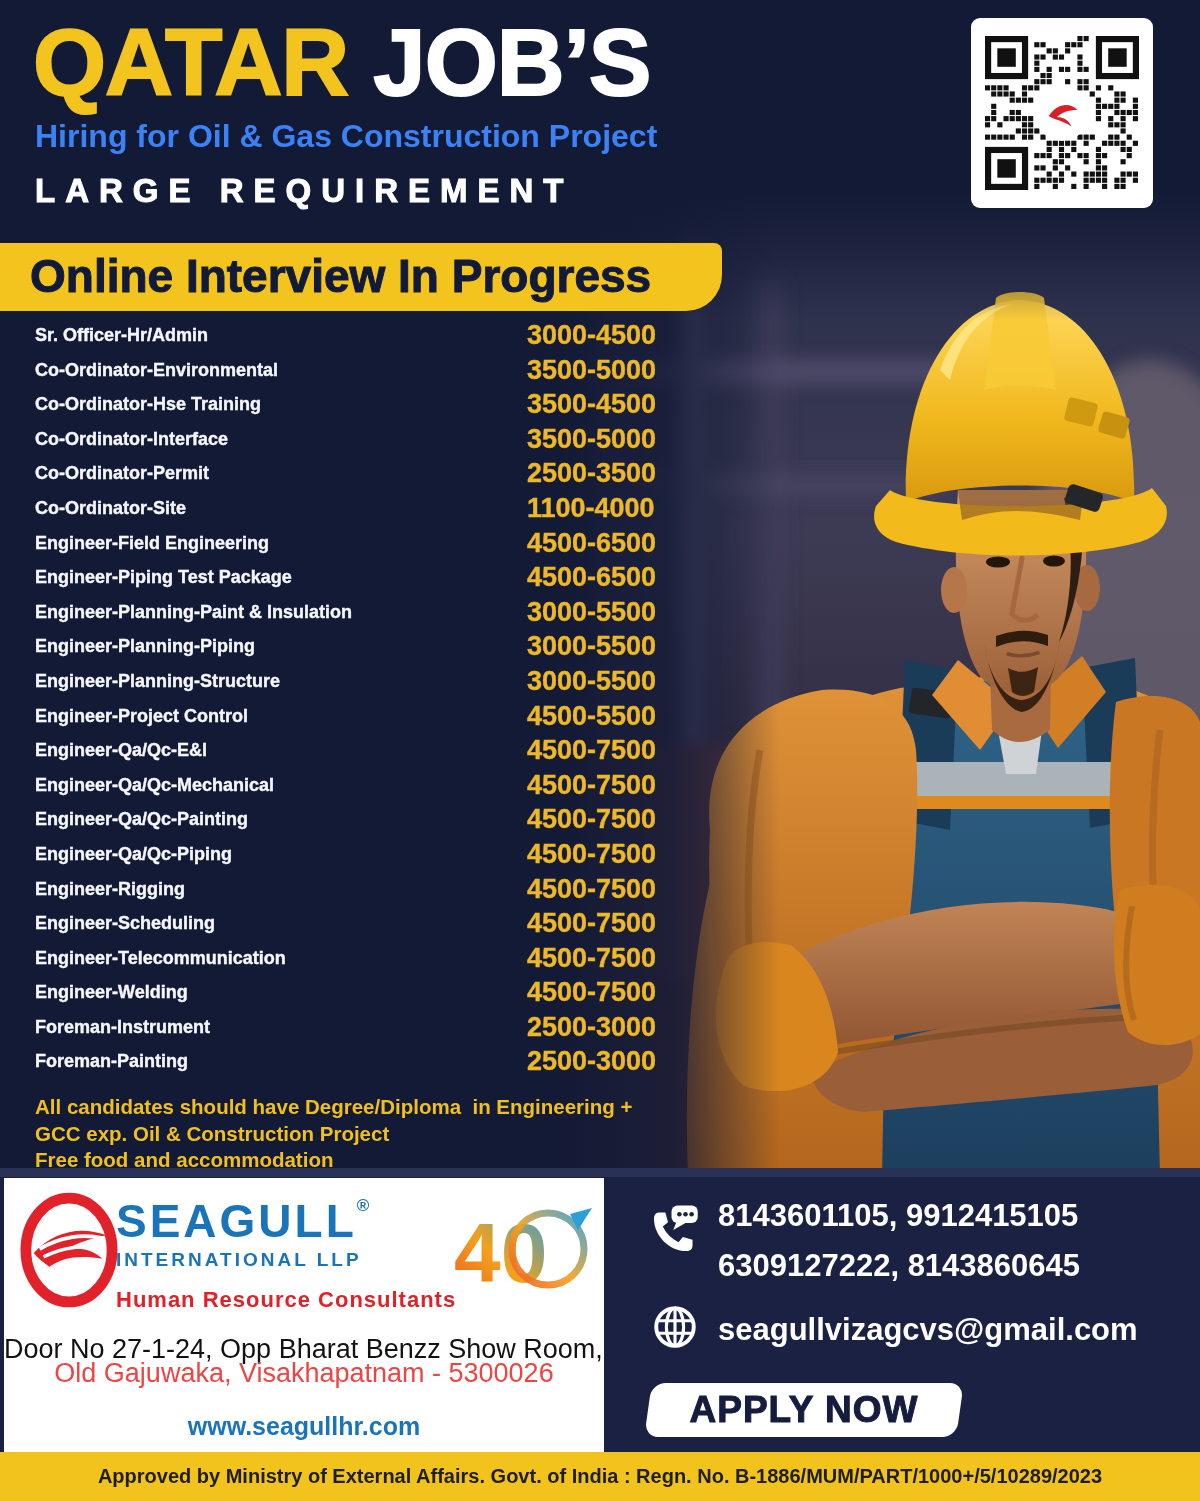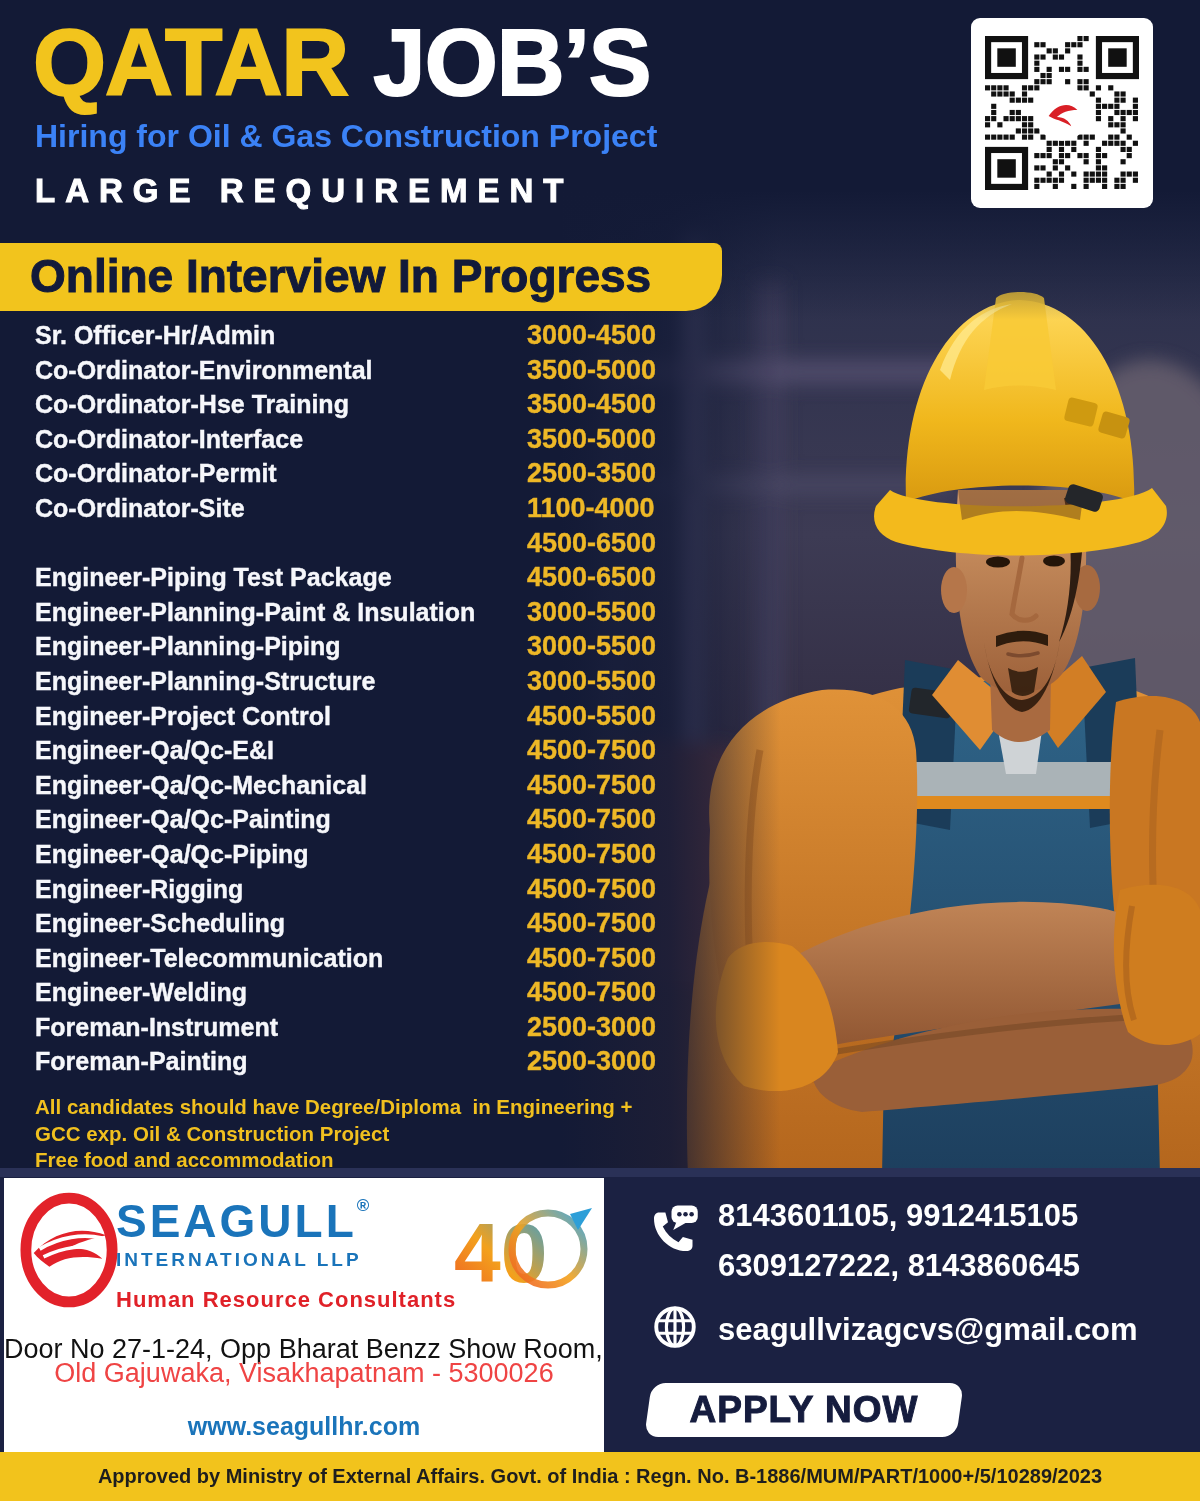--- a/index.html
+++ b/index.html
@@ -23,21 +23,21 @@
   .banner { position:absolute; left:0; top:243px; width:722px; height:68px; z-index:3;
             background:#f2c41d; border-radius:0 8px 36px 0; }
   .banner span { display:block; padding-left:30px; line-height:66px; font-size:46px; font-weight:700;
                  color:#121a3a; -webkit-text-stroke:1px #121a3a; white-space:nowrap; }
   
   .qr { position:absolute; left:971px; top:18px; width:182px; height:190px; background:#fff;
         border-radius:9px; display:flex; align-items:center; justify-content:center; z-index:3; }
   
   .jobs { position:absolute; left:35px; top:318px; width:660px; z-index:3; }
   .job-row { position:relative; height:34.6px; white-space:nowrap; }
-  .job-title { font-size:25px; font-weight:700; color:#f6f7fb; -webkit-text-stroke:.4px #f6f7fb; line-height:34.6px;margin-top:36px; }
+  .job-title { font-size:18px; font-weight:700; color:#f6f7fb; -webkit-text-stroke:.4px #f6f7fb; line-height:34.6px;margin-top:36px; }
   .job-salary { position:absolute; left:492px; top:0; font-size:27px; font-weight:700;
                 color:#eeb827; -webkit-text-stroke:.4px #eeb827; line-height:34.6px; }
   .notes { position:absolute; left:35px; top:1094px; z-index:3; }
   .note-line { font-size:20.5px; font-weight:700; color:#f1c01f; line-height:26.5px; white-space:pre; }
   
   .bottom { position:absolute; left:0; top:1168px; width:1200px; height:284px; background:#1b2142; z-index:4; }
   .bottom::before { content:""; position:absolute; left:0; top:0; width:100%; height:9px; background:#2a3157; }
   .card { position:absolute; left:4px; top:10px; width:600px; height:274px; background:#ffffff; }
   .bird { position:absolute; left:16px; top:14px; width:98px; height:116px; }
   .cname { position:absolute; left:112px; top:16px; width:330px; }
@@ -386,21 +386,21 @@
     <span>Online Interview In Progress</span>
   </div>
 
   <div class="jobs">
       <div class="job-row"><span class="job-title">Sr. Officer-Hr/Admin</span><span class="job-salary">3000-4500</span></div>
       <div class="job-row"><span class="job-title">Co-Ordinator-Environmental</span><span class="job-salary">3500-5000</span></div>
       <div class="job-row"><span class="job-title">Co-Ordinator-Hse Training</span><span class="job-salary">3500-4500</span></div>
       <div class="job-row"><span class="job-title">Co-Ordinator-Interface</span><span class="job-salary">3500-5000</span></div>
       <div class="job-row"><span class="job-title">Co-Ordinator-Permit</span><span class="job-salary">2500-3500</span></div>
       <div class="job-row"><span class="job-title">Co-Ordinator-Site</span><span class="job-salary">1100-4000</span></div>
-      <div class="job-row"><span class="job-salary">4500-6500</span></div>
+      <div class="job-row"><span class="job-title">Engineer-Field Engineering</span><span class="job-salary">4500-6500</span></div>
       <div class="job-row"><span class="job-title">Engineer-Piping Test Package</span><span class="job-salary">4500-6500</span></div>
       <div class="job-row"><span class="job-title">Engineer-Planning-Paint &amp; Insulation</span><span class="job-salary">3000-5500</span></div>
       <div class="job-row"><span class="job-title">Engineer-Planning-Piping</span><span class="job-salary">3000-5500</span></div>
       <div class="job-row"><span class="job-title">Engineer-Planning-Structure</span><span class="job-salary">3000-5500</span></div>
       <div class="job-row"><span class="job-title">Engineer-Project Control</span><span class="job-salary">4500-5500</span></div>
       <div class="job-row"><span class="job-title">Engineer-Qa/Qc-E&amp;I</span><span class="job-salary">4500-7500</span></div>
       <div class="job-row"><span class="job-title">Engineer-Qa/Qc-Mechanical</span><span class="job-salary">4500-7500</span></div>
       <div class="job-row"><span class="job-title">Engineer-Qa/Qc-Painting</span><span class="job-salary">4500-7500</span></div>
       <div class="job-row"><span class="job-title">Engineer-Qa/Qc-Piping</span><span class="job-salary">4500-7500</span></div>
       <div class="job-row"><span class="job-title">Engineer-Rigging</span><span class="job-salary">4500-7500</span></div>

